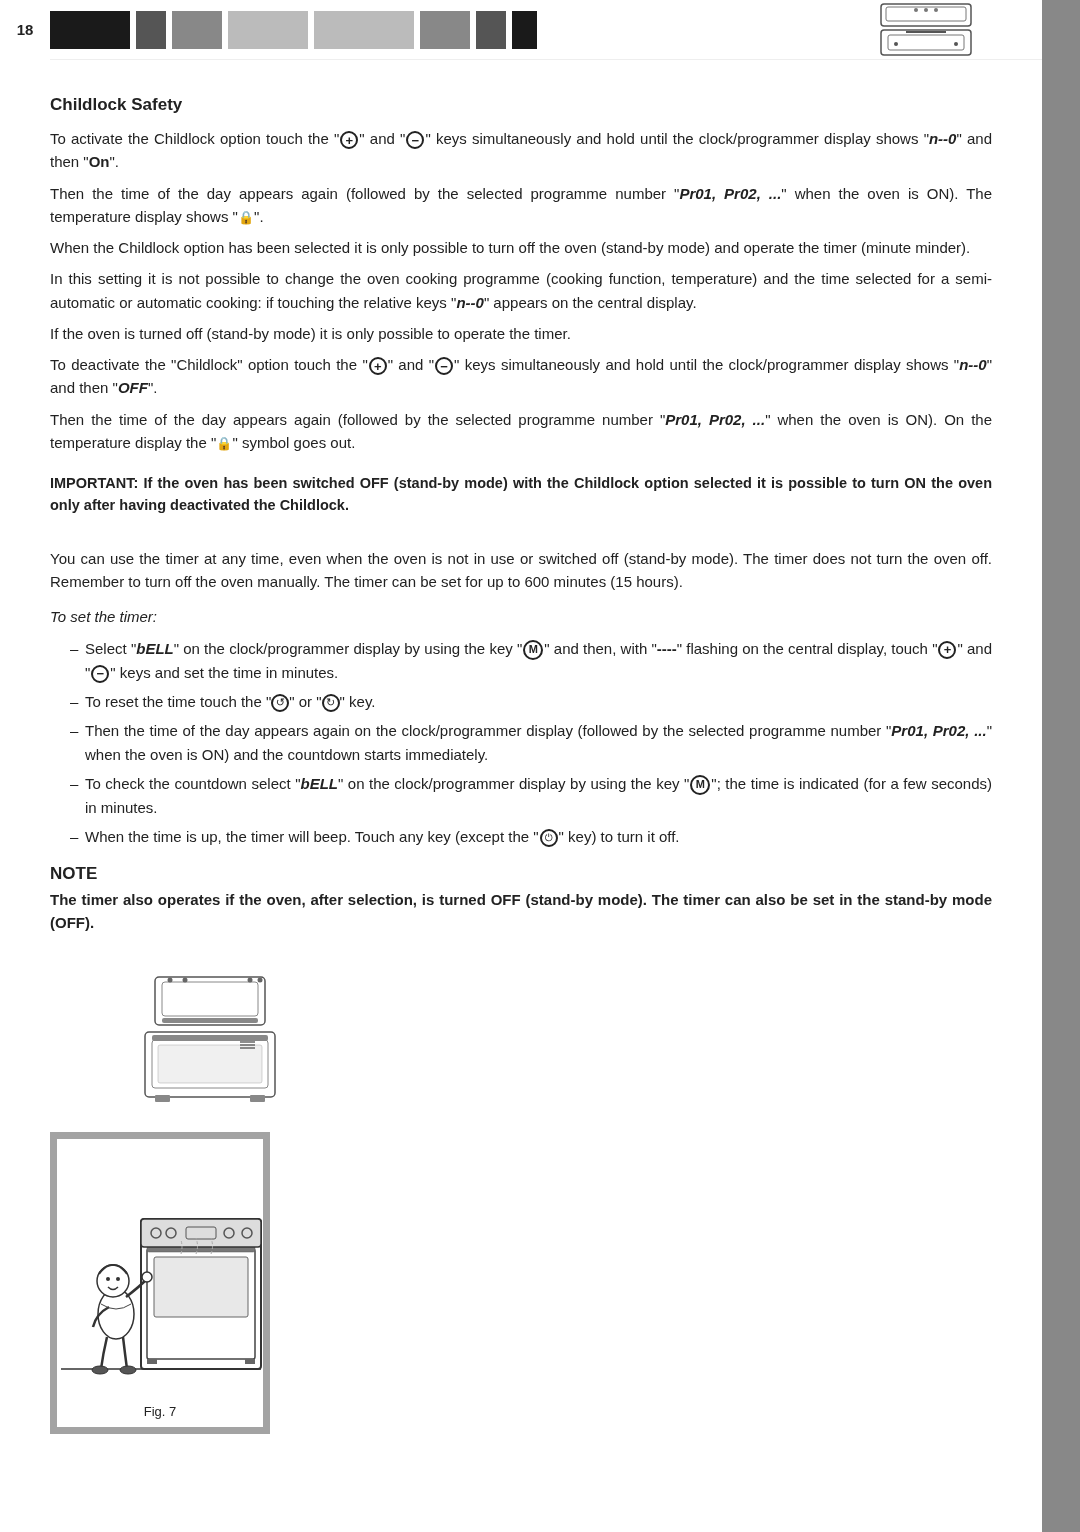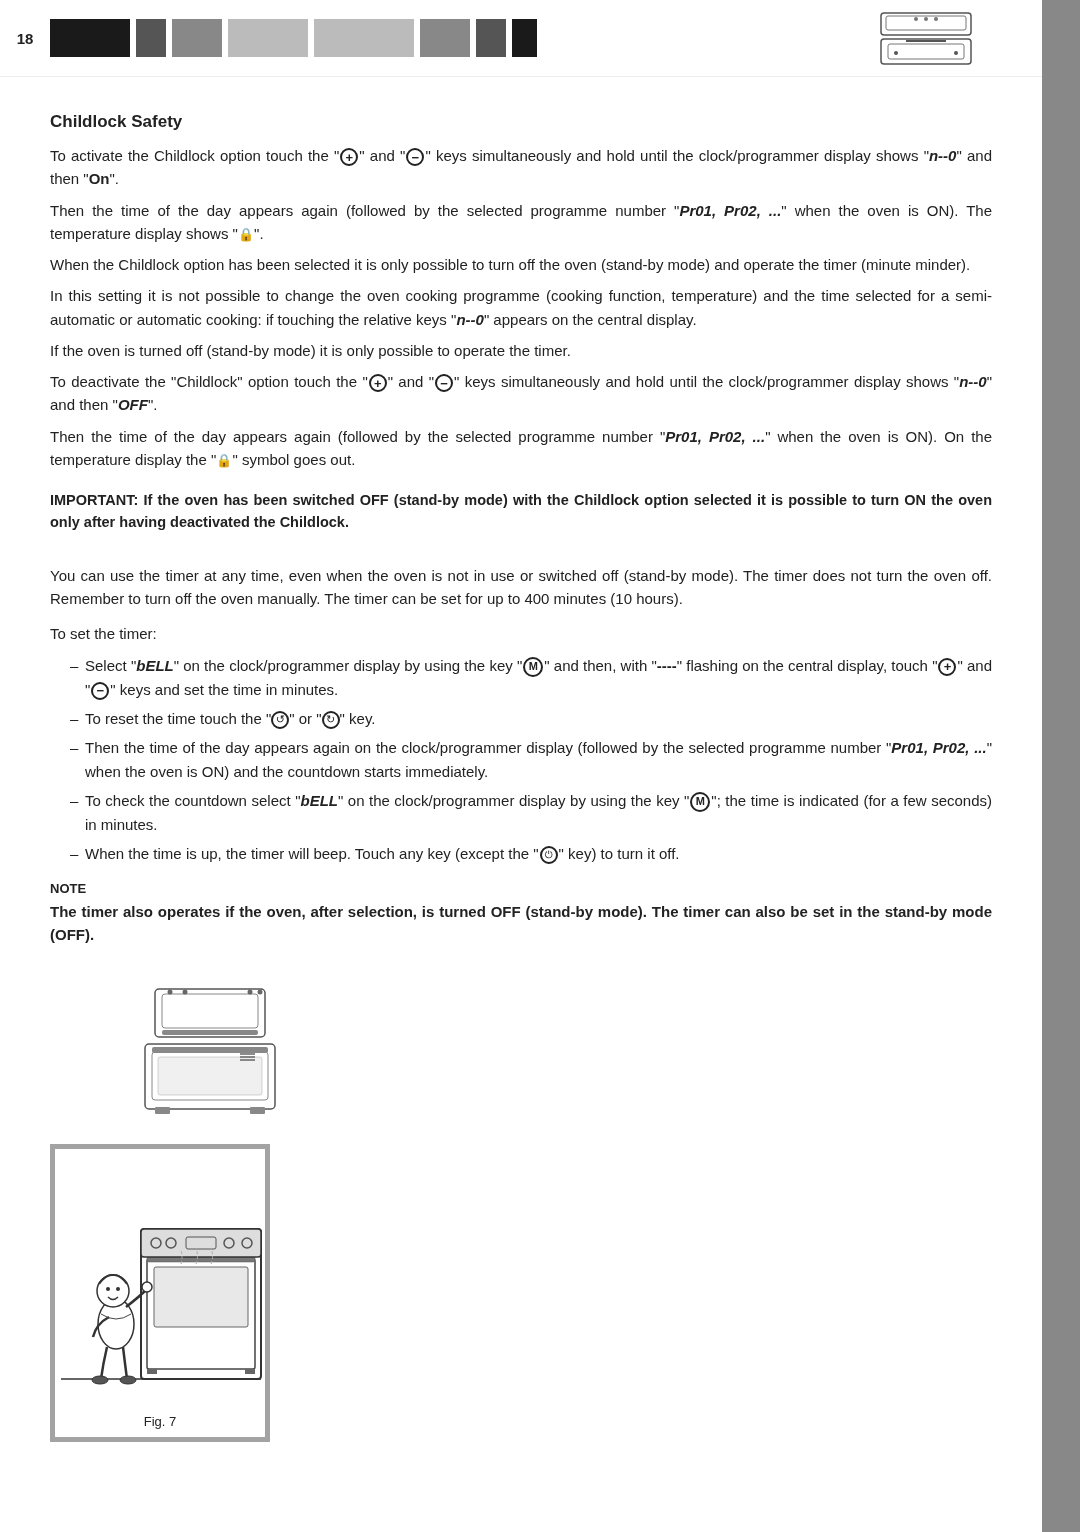--- a/index.html
+++ b/index.html
@@ -10,21 +10,21 @@
       font-family: Arial, Helvetica, sans-serif;
       font-size: 15px;
       color: #222;
       position: relative;
     }
 
     
     .top-bar {
       display: flex;
       align-items: center;
-      height: 77px;
+      height: 60px;
       background: #fff;
       padding: 0 16px 0 0;
       border-bottom: 1px solid #eee;
     }
     .page-number {
       width: 50px;
       height: 60px;
       background: #fff;
       display: flex;
       align-items: center;
@@ -101,21 +101,21 @@
     
     .important-box {
       margin: 18px 0 10px 0;
       line-height: 1.55;
       text-align: justify;
     }
     .important-box p { font-weight: normal; font-size: 14.5px; }
 
     
     .fig-box {
-      border: 5px solid #a3a3a3;
+      border: 7px solid #a3a3a3;
       width: 220px;
       min-height: 260px;
       display: flex;
       flex-direction: column;
       align-items: center;
       justify-content: flex-end;
       padding-bottom: 8px;
       position: relative;
       overflow: hidden;
     }
@@ -145,21 +145,21 @@
       content: "–";
       position: absolute;
       left: 0;
     }
 
     .note-section {
       margin-top: 15px;
     }
     .note-label {
       font-weight: bold;
-      font-size: 13px;
+      font-size: 17px;
       margin-bottom: 4px;
     }
     .icon-plus {
       display: inline-flex;
       align-items: center;
       justify-content: center;
       width: 18px;
       height: 18px;
       border: 2px solid #222;
       border-radius: 50%;
@@ -319,24 +319,24 @@
               selected it is possible to turn ON the oven only after having deactivated the Childlock.</strong>
             </p>
           </div>
         </div>
 
         <div class="timer-section">
 
           <p>
             You can use the timer at any time, even when the oven is not in use or switched off (stand-by mode). The
             timer does not turn the oven off. Remember to turn off the oven manually. The timer can be set for up
-            to 400 minutes (10 hours).
-          </p>
-
-          <p style="margin-top:12px;">To set the timer:</p>
+            to 600 minutes (15 hours).
+          </p>
+
+          <p style="margin-top:12px;font-style:italic;">To set the timer:</p>
 
           <ul class="timer-list">
             <li>
               Select "<span class="bi">bELL</span>" on the clock/programmer display by using the key "<span class="icon-m">M</span>" and then, with "<b>----</b>" flashing on
               the central display, touch "<span class="icon-plus">+</span>" and "<span class="icon-minus">−</span>" keys and set the time in minutes.
             </li>
             <li>
               To reset the time touch the "<span style="display:inline-flex;align-items:center;justify-content:center;width:18px;height:18px;border:2px solid #222;border-radius:50%;vertical-align:middle;font-size:11px;">↺</span>" or "<span style="display:inline-flex;align-items:center;justify-content:center;width:18px;height:18px;border:2px solid #222;border-radius:50%;vertical-align:middle;font-size:11px;">↻</span>" key.
             </li>
             <li>

